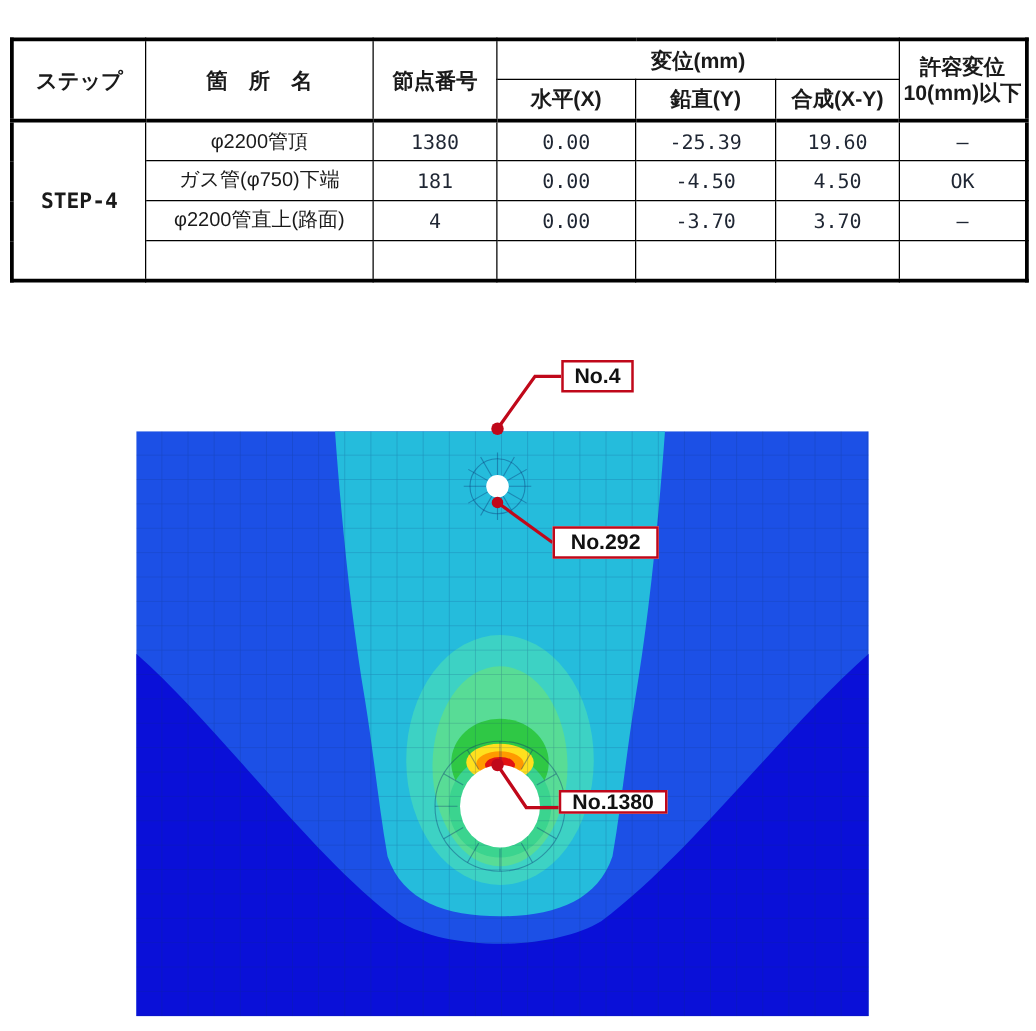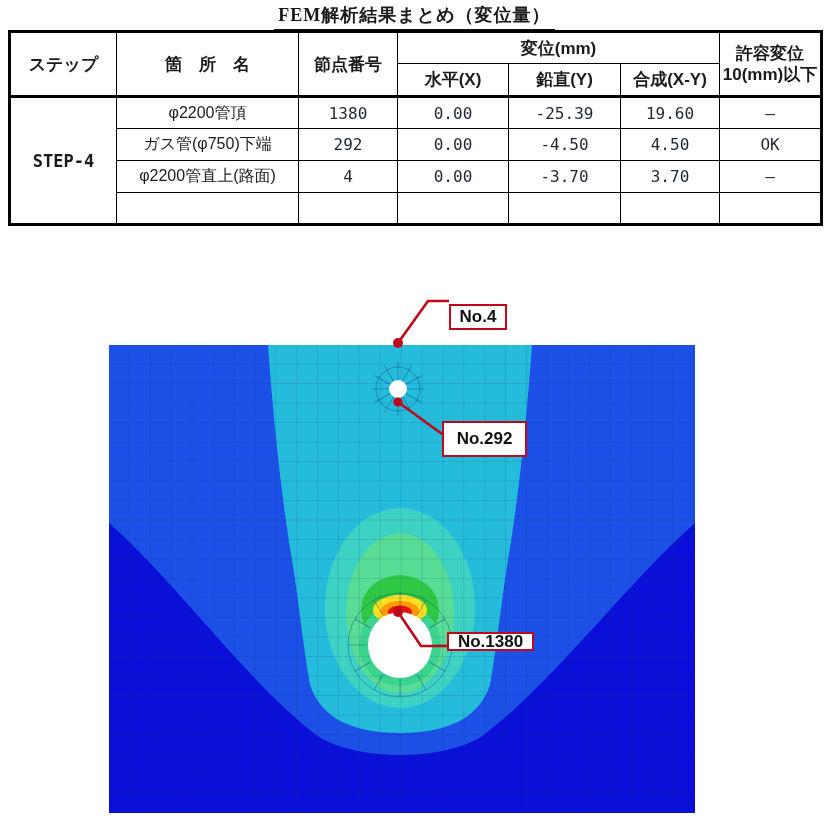--- a/index.html
+++ b/index.html
@@ -31,32 +31,29 @@
   
   .fem-figure { position:absolute; left:109px; top:345px; width:586px; height:468px; }
   .fem-figure svg { display:block; }
 
   .annot-layer { position:absolute; left:0; top:0; width:829px; height:825px; pointer-events:none; }
 
   .callout { position:absolute; background:#ffffff; border:2.6px solid #c0081a;
              display:flex; align-items:center; justify-content:center;
              font-size:17px; font-weight:700; color:#111;
              font-family:"Liberation Sans","DejaVu Sans",sans-serif; }
-  .co-4    { left:449px; top:304px; width:58px;  height:26px; }
-  .co-292  { left:442px; top:421px; width:85px;  height:36px; }
+  .co-4    { left:449px; top:288px; width:58px;  height:26px; }
+  .co-292  { left:442px; top:421px; width:85px;  height:26px; }
   .co-1380 { left:447px; top:632px; width:87px;  height:19px; }
 </style>
 </head>
 <body>
 
 <div class="page">
 
-  <div class="title-wrap">
-    <span class="doc-title">FEM解析結果まとめ（変位量）</span>
-  </div>
 
   <table class="result">
     <colgroup>
       <col style="width:107px">
         <col style="width:182px">
         <col style="width:99px">
       <col style="width:111px">
         <col style="width:112px">
         <col style="width:99px">
         <col style="width:102px">
@@ -81,21 +78,21 @@
       <td rowspan="4" class="step">STEP-4</td>
       <td class="loc">φ2200管頂</td>
       <td class="num">1380</td>
       <td class="num">0.00</td>
       <td class="num">-25.39</td>
       <td class="num">19.60</td>
       <td class="num">―</td>
     </tr>
     <tr class="drow">
       <td class="loc">ガス管(φ750)下端</td>
-      <td class="num">292</td>
+      <td class="num">181</td>
       <td class="num">0.00</td>
       <td class="num">-4.50</td>
       <td class="num">4.50</td>
       <td class="num">OK</td>
     </tr>
     <tr class="drow">
       <td class="loc">φ2200管直上(路面)</td>
       <td class="num">4</td>
       <td class="num">0.00</td>
       <td class="num">-3.70</td>

